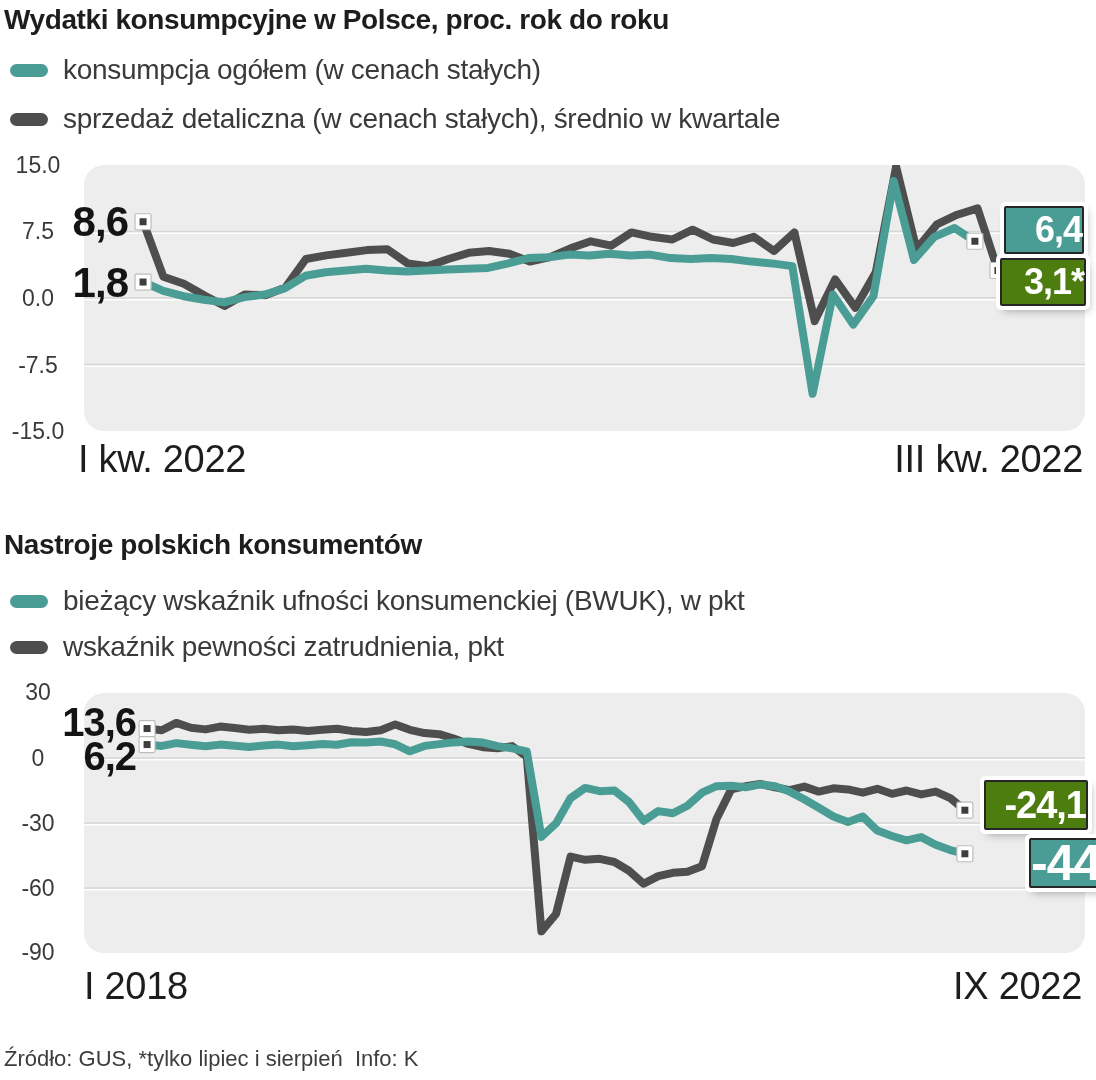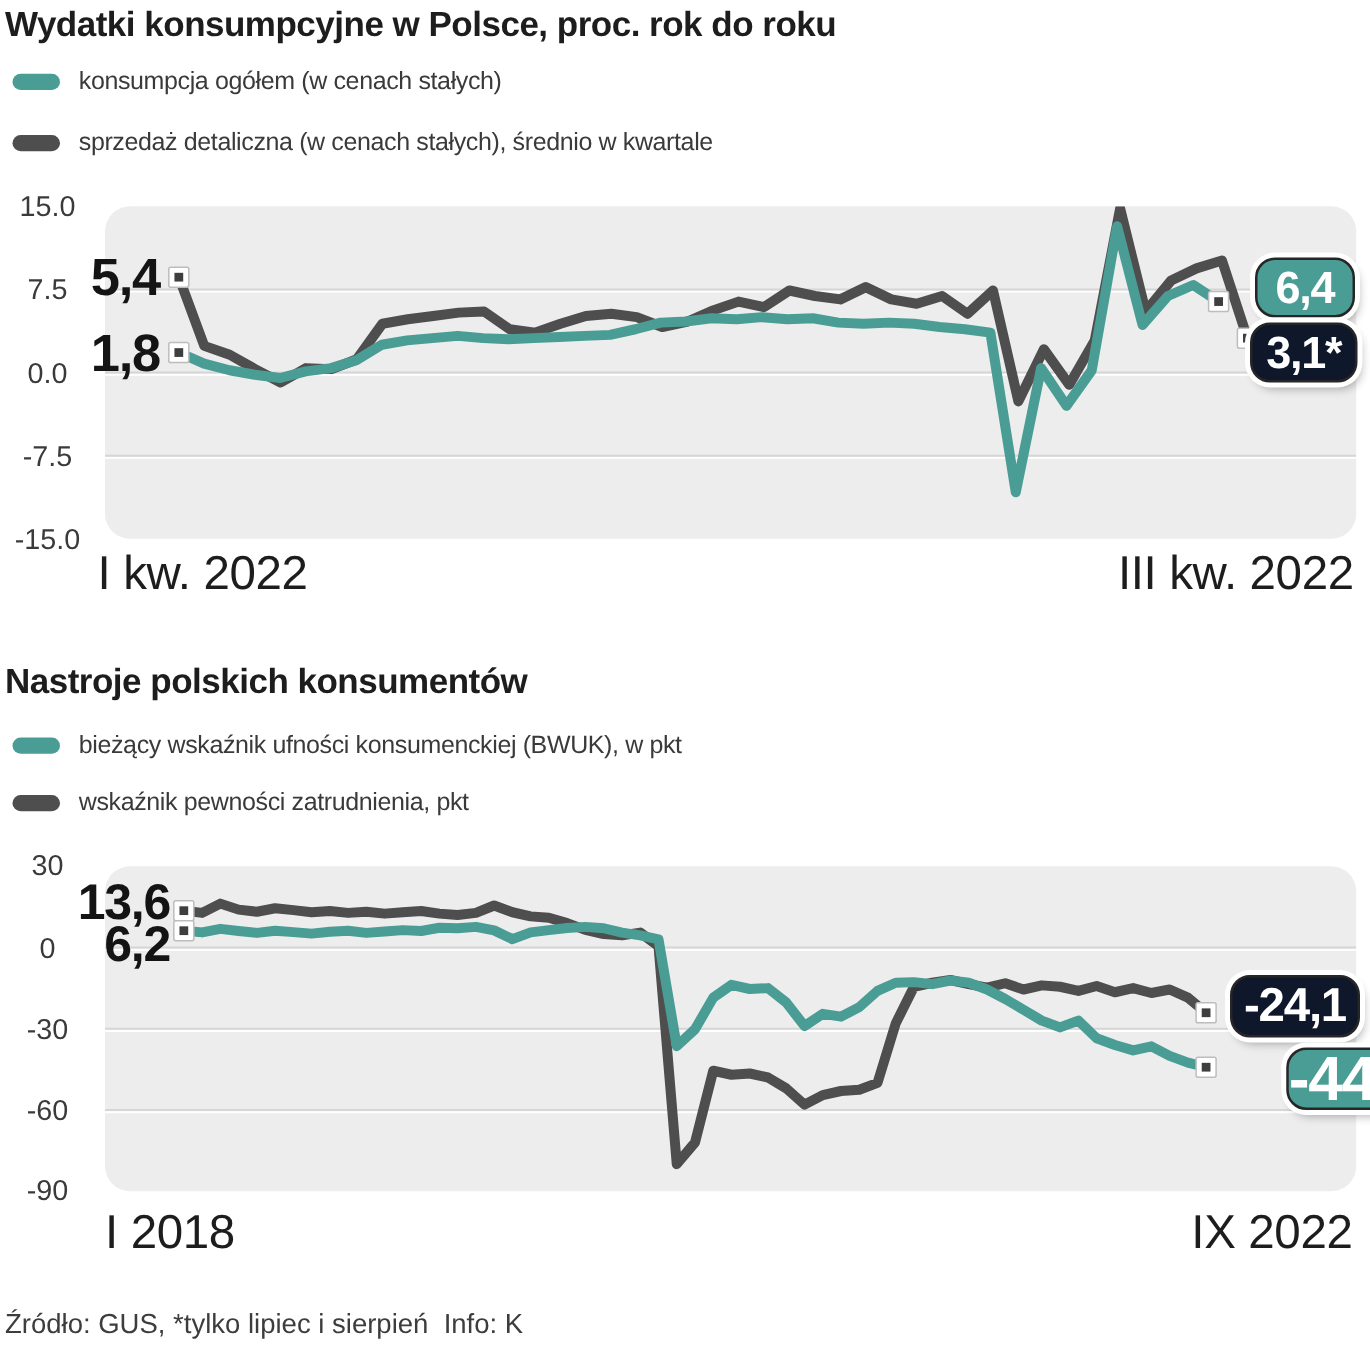--- a/index.html
+++ b/index.html
@@ -11,38 +11,38 @@
   .t1{left:4px;top:4px;}
   .t2{left:4px;top:529px;}
   .legend-row{position:absolute;display:flex;align-items:center;gap:15px;white-space:nowrap;}
   .lg1a{left:10px;top:54px;}
   .lg1b{left:10px;top:103px;}
   .lg2a{left:10px;top:585px;}
   .lg2b{left:10px;top:631px;}
   .swatch{width:38px;height:13px;border-radius:7px;flex:0 0 auto;}
   .swatch.teal{background:#4a9d94;}
   .swatch.dark{background:#4f4e4e;}
-  .legend-label{font-size:20px;color:#3a3a3a;letter-spacing:-0.3px;}
+  .legend-label{font-size:28px;color:#3a3a3a;letter-spacing:-0.3px;}
   .tick{position:absolute;left:0;width:76px;text-align:center;font-size:23px;line-height:26px;color:#3a3a3a;}
   .plot{position:absolute;background:#ededee;border-radius:20px;overflow:hidden;}
   .plot1{left:84px;top:165px;width:1001px;height:266px;}
   .plot2{left:84px;top:693px;width:1001px;height:260px;}
   .plot svg{display:block;}
   .startlab{position:absolute;font-weight:700;color:#141414;text-align:right;letter-spacing:-1px;white-space:nowrap;}
   .s1a{left:28px;top:199px;width:100px;font-size:42px;line-height:46px;}
   .s1b{left:28px;top:260px;width:100px;font-size:42px;line-height:46px;}
   .s2a{left:24px;top:703px;width:112px;font-size:40px;line-height:38px;}
   .s2b{left:24px;top:737px;width:112px;font-size:40px;line-height:38px;}
   .badge{
-    position:absolute;font-weight:700;color:#ffffff;text-align:center;letter-spacing:-1px;
-    border-radius:16px;border:2px solid #262626;
+    position:absolute;font-weight:700;color:#ffffff;text-align:right;letter-spacing:-1px;
+    border-radius:2px;border:2px solid #262626;
     box-shadow:0 0 0 4px #ffffff,3px 5px 8px rgba(0,0,0,.30);
   }
   .badge.teal{background:#4a9d94;}
-  .badge.dark{background:#0f172a;}
+  .badge.dark{background:#4d7c0f;}
   .b1t{left:1004px;top:206px;width:76px;height:44px;font-size:36px;line-height:44px;}
   .b1d{left:1000px;top:258px;width:82px;height:44px;font-size:36px;line-height:44px;}
   .b2d{left:984px;top:780px;width:100px;height:46px;font-size:38px;line-height:46px;}
   .b2t{left:984px;top:838px;width:100px;height:46px;font-size:50px;line-height:46px;margin-left:45px;}
   .xlab{position:absolute;font-size:38px;color:#1d1d1d;letter-spacing:-0.3px;white-space:nowrap;}
   .x1l{left:78px;top:438px;}
   .x1r{right:13px;top:438px;}
   .x2l{left:84px;top:965px;}
   .x2r{right:14px;top:965px;}
   .footer{position:absolute;left:4px;top:1046px;font-size:22px;color:#3d3d3d;white-space:pre;}
@@ -83,21 +83,21 @@
         <rect x="55.559" y="53.24666666666667" width="7" height="7" fill="#3e3e3e"></rect>
         <rect x="905.913" y="97.51333333333334" width="16" height="16" rx="1.5" fill="#ffffff" stroke="#bdbdbd" stroke-width="1.2"></rect>
         <rect x="910.413" y="102.01333333333334" width="7" height="7" fill="#3e3e3e"></rect>
         <rect x="51.059" y="109.04" width="16" height="16" rx="1.5" fill="#ffffff" stroke="#bdbdbd" stroke-width="1.2"></rect>
         <rect x="55.559" y="113.54" width="7" height="7" fill="#3e3e3e"></rect>
         <rect x="882.89" y="68.25333333333333" width="16" height="16" rx="1.5" fill="#ffffff" stroke="#bdbdbd" stroke-width="1.2"></rect>
         <rect x="887.39" y="72.75333333333333" width="7" height="7" fill="#3e3e3e"></rect>
       </svg>
   </div>
 
-  <div class="startlab s1a">5,4</div>
+  <div class="startlab s1a">8,6</div>
   <div class="startlab s1b">1,8</div>
 
   <div class="badge teal b1t">6,4</div>
   <div class="badge dark b1d">3,1*</div>
 
   <div class="xlab x1l">I kw. 2022</div>
   <div class="xlab x1r">III kw. 2022</div>
 
   <div class="title t2">Nastroje polskich konsumentów</div>
 

